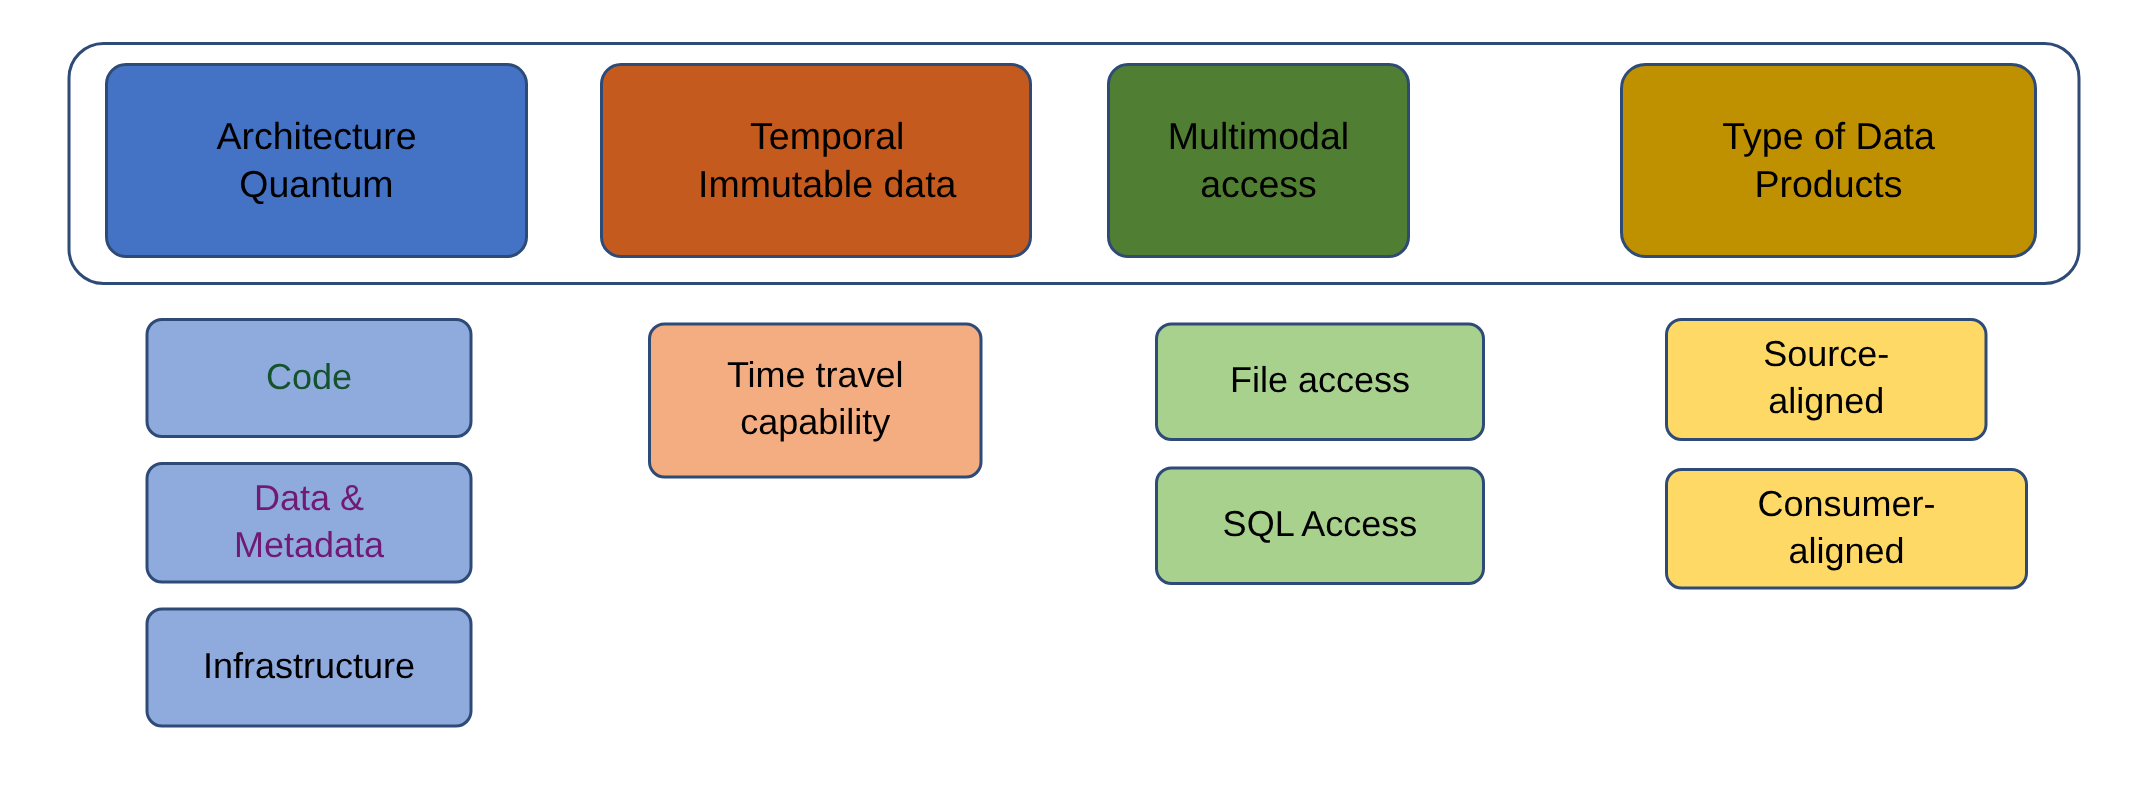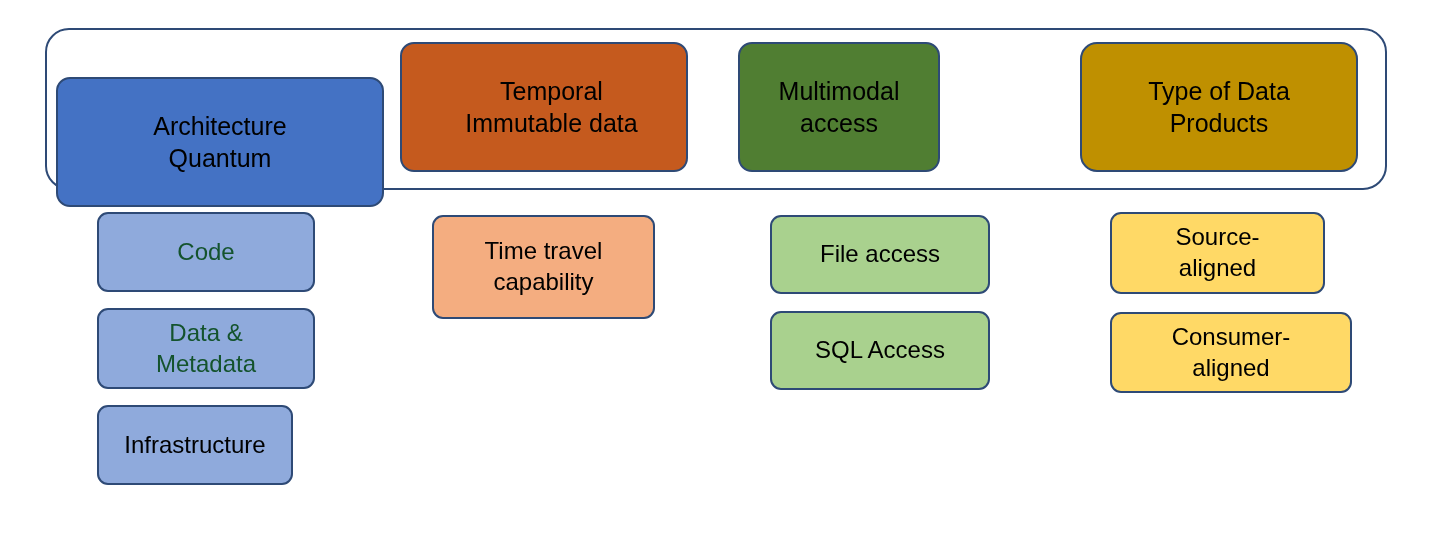--- a/index.html
+++ b/index.html
@@ -49,29 +49,29 @@
     border-radius: 14px;
     font-size: 25px;
     height: 130px;
     top: 42px;
   }
   .sub-box {
     border-radius: 11px;
     font-size: 24px;
   }
   
-  #hb-0 { left: 56px;   width: 328px; margin-top: 35px; }
+  #hb-0 { left: 70px;   width: 282px; }
   #hb-1 { left: 400px;  width: 288px; padding-left: 21px; }
   #hb-2 { left: 738px;  width: 202px; }
   #hb-3 { left: 1080px; width: 278px; }
 
   
   #sb-0-0 { left: 97px; top: 212px; width: 218px; height: 80px; }
   #sb-0-1 { left: 97px; top: 308px; width: 218px; height: 81px; }
-  #sb-0-2 { left: 97px; top: 405px; width: 196px; height: 80px; }
+  #sb-0-2 { left: 97px; top: 405px; width: 218px; height: 80px; }
 
   
   #sb-1-0 { left: 432px; top: 215px; width: 223px; height: 104px; }
 
   
   #sb-2-0 { left: 770px; top: 215px; width: 220px; height: 79px; }
   #sb-2-1 { left: 770px; top: 311px; width: 220px; height: 79px; }
   #sb-2-2 { left: 770px; top: 406px; width: 220px; height: 81px; }
 
   
@@ -92,21 +92,21 @@
 Immutable data</div>
 
   <div class="box header-box" id="hb-2" style="background: rgb(80, 126, 50); border-color: rgb(46, 74, 118); color: rgb(0, 0, 0);">Multimodal
 access</div>
 
   <div class="box header-box" id="hb-3" style="background: rgb(191, 144, 0); border-color: rgb(46, 74, 118); color: rgb(0, 0, 0); border-radius: 17px;">Type of Data
 Products</div>
 
   <div class="box sub-box" id="sb-0-0" style="background: rgb(143, 170, 220); border-color: rgb(46, 74, 118); color: #14532d;">Code</div>
 
-  <div class="box sub-box" id="sb-0-1" style="background: rgb(143, 170, 220); border-color: rgb(46, 74, 118); color: #14532d;">Data &amp;
+  <div class="box sub-box" id="sb-0-1" style="background: rgb(143, 170, 220); border-color: rgb(46, 74, 118); color: #701a75;">Data &amp;
 Metadata</div>
 
   <div class="box sub-box" id="sb-0-2" style="background: rgb(143, 170, 220); border-color: rgb(46, 74, 118); color: rgb(0, 0, 0);">Infrastructure</div>
 
   <div class="box sub-box" id="sb-1-0" style="background: rgb(244, 173, 128); border-color: rgb(46, 74, 118); color: rgb(0, 0, 0);">Time travel
 capability</div>
 
   <div class="box sub-box" id="sb-2-0" style="background: rgb(169, 209, 142); border-color: rgb(46, 74, 118); color: rgb(0, 0, 0);">File access</div>
 
   <div class="box sub-box" id="sb-2-1" style="background: rgb(169, 209, 142); border-color: rgb(46, 74, 118); color: rgb(0, 0, 0);">SQL Access</div>

